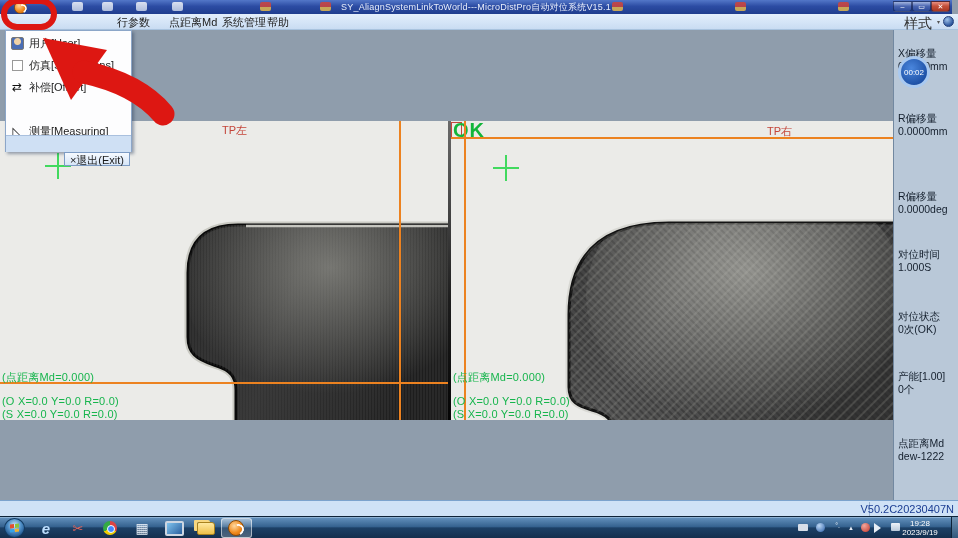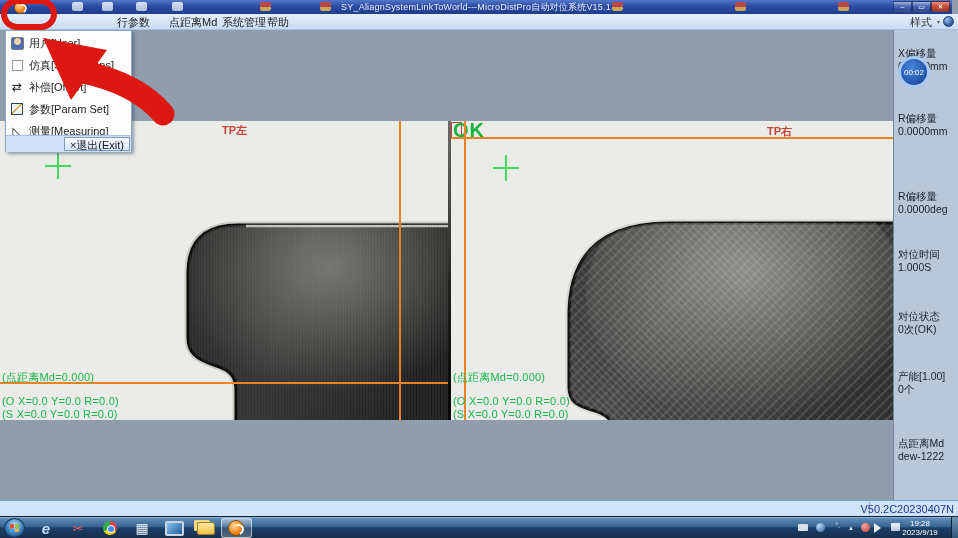--- a/index.html
+++ b/index.html
@@ -14,43 +14,43 @@
   .frag.white{background:linear-gradient(180deg,#f4f6fa,#c8d4ea);}
   .frag.red{background:linear-gradient(180deg,#d0433a 55%,#e2b84c 55%);}
   .winbtn{top:1px;height:11px;width:19px;border:1px solid rgba(10,20,60,.55);border-radius:0 0 3px 3px;
     background:linear-gradient(180deg,rgba(255,255,255,.5),rgba(255,255,255,.15) 45%,rgba(60,90,160,.3));
     color:#fff;font-size:7px;line-height:10px;text-align:center;box-sizing:border-box;}
   .winbtn.close{background:linear-gradient(180deg,#e89182,#c4503a 45%,#a83823);}
   
   .menubar{left:0;top:14px;width:958px;height:16px;
     background:linear-gradient(180deg,#e3effc,#c9dcf2);border-bottom:1px solid #a9c3de;box-sizing:border-box;}
   .menu-item{top:1px;height:14px;line-height:14px;font-size:11px;color:#222;padding:0 3px;}
-  .style-ctl{top:1px;right:26px;font-size:11px;color:#333;}
+  .style-ctl{top:1px;right:26px;font-size:14px;color:#333;}
   .style-caret{top:4px;right:18px;font-size:6px;color:#555;}
   .round-ico{top:2px;right:4px;width:11px;height:11px;border-radius:50%;
     background:radial-gradient(circle at 35% 30%,#9fc2ea,#2c569e 70%);border:1px solid #23407a;box-sizing:border-box;}
   
   .dropdown{left:5px;top:30px;width:127px;height:122px;background:#fdfdfe;
     border:1px solid #8ca6c8;box-shadow:2px 2px 3px rgba(40,60,90,.45);box-sizing:border-box;}
   .dd-item{left:0;width:100%;height:20px;display:flex;align-items:center;position:absolute;}
   .dd-ico{width:14px;height:14px;margin:0 5px 0 4px;flex:0 0 14px;display:flex;align-items:center;justify-content:center;
     font-size:12px;color:#111;line-height:14px;}
   .dd-label{font-size:11px;color:#1b1b1b;white-space:nowrap;}
   .ico-user{width:13px;height:13px;border:1px solid #777;border-radius:2px;box-sizing:border-box;
     background:radial-gradient(circle at 50% 32%,#f0d2a6 0 3px,#4a6db4 4px);}
   .ico-box{width:11px;height:11px;border:1px solid #999;background:#fff;box-sizing:border-box;}
   .ico-disk{width:12px;height:12px;border:1px solid #345;box-sizing:border-box;
     background:linear-gradient(135deg,#eef4ff 40%,#d9a93c 42%,#d9a93c 52%,#eef4ff 54%),
     repeating-linear-gradient(180deg,#b9cbe6 0 2px,#fff 2px 4px);}
   .dd-footer{left:0;top:104px;width:125px;height:17px;background:#cfe0f4;border-top:1px solid #a9c0de;box-sizing:border-box;}
-  .exit-btn{top:1px;right:1px;height:14px;line-height:14px;padding:0 5px;font-size:11px;color:#1b1b1b;
+  .exit-btn{top:16px;right:1px;height:14px;line-height:14px;padding:0 5px;font-size:11px;color:#1b1b1b;
     background:linear-gradient(180deg,#f6faff,#d6e5f7);border:1px solid #7d9cc4;box-sizing:border-box;}
   
   .view{top:121px;height:299px;background:#ebebe8;overflow:hidden;}
-  .view-title{font-size:11px;font-weight:bold;color:#c4453a;}
+  .view-title{font-size:11px;font-weight:normal;color:#c4453a;}
   .readout{left:2px;font-size:11px;color:#17b54d;white-space:nowrap;letter-spacing:.2px;}
   .oline{background:#ec8220;}
   .ch{background:#41d95e;}
   .divider{left:448px;top:121px;width:3px;height:299px;background:linear-gradient(180deg,#6a6a6a,#1d1d1d 60%,#050505);}
   
   .sidebar{left:893px;top:30px;width:65px;height:470px;background:#b9c8d8;border-left:1px solid #7288a0;box-sizing:border-box;}
   .metric{left:4px;width:60px;}
   .metric .lab,.metric .val{font-size:10.5px;color:#15202e;line-height:13px;white-space:nowrap;}
   .badge{left:898px;top:56px;width:32px;height:32px;border-radius:50%;border:3px solid #a9c9f0;
     background:radial-gradient(circle at 40% 35%,#4a86dd,#1c4fa4 75%);box-sizing:border-box;
@@ -241,26 +241,20 @@
     <div class="dd-item" style="top:24px">
       <span class="dd-ico">
           <span class="ico-box"></span>
         </span>
       <span class="dd-label">仿真[Simulations]</span>
     </div>
     <div class="dd-item" style="top:46px">
       <span class="dd-ico">⇄</span>
       <span class="dd-label">补偿[Offset]</span>
     </div>
-    <div class="dd-item" style="top:68px">
-      <span class="dd-ico">
-          <span class="ico-disk"></span>
-        </span>
-      <span class="dd-label">参数[Param Set]</span>
-    </div>
     <div class="dd-item" style="top:90px">
       <span class="dd-ico">◺</span>
       <span class="dd-label">测量[Measuring]</span>
     </div>
     <div class="abs dd-footer">
       <div class="abs exit-btn">×退出(Exit)</div>
     </div>
   </div>
 
   <div class="abs statusbar">

